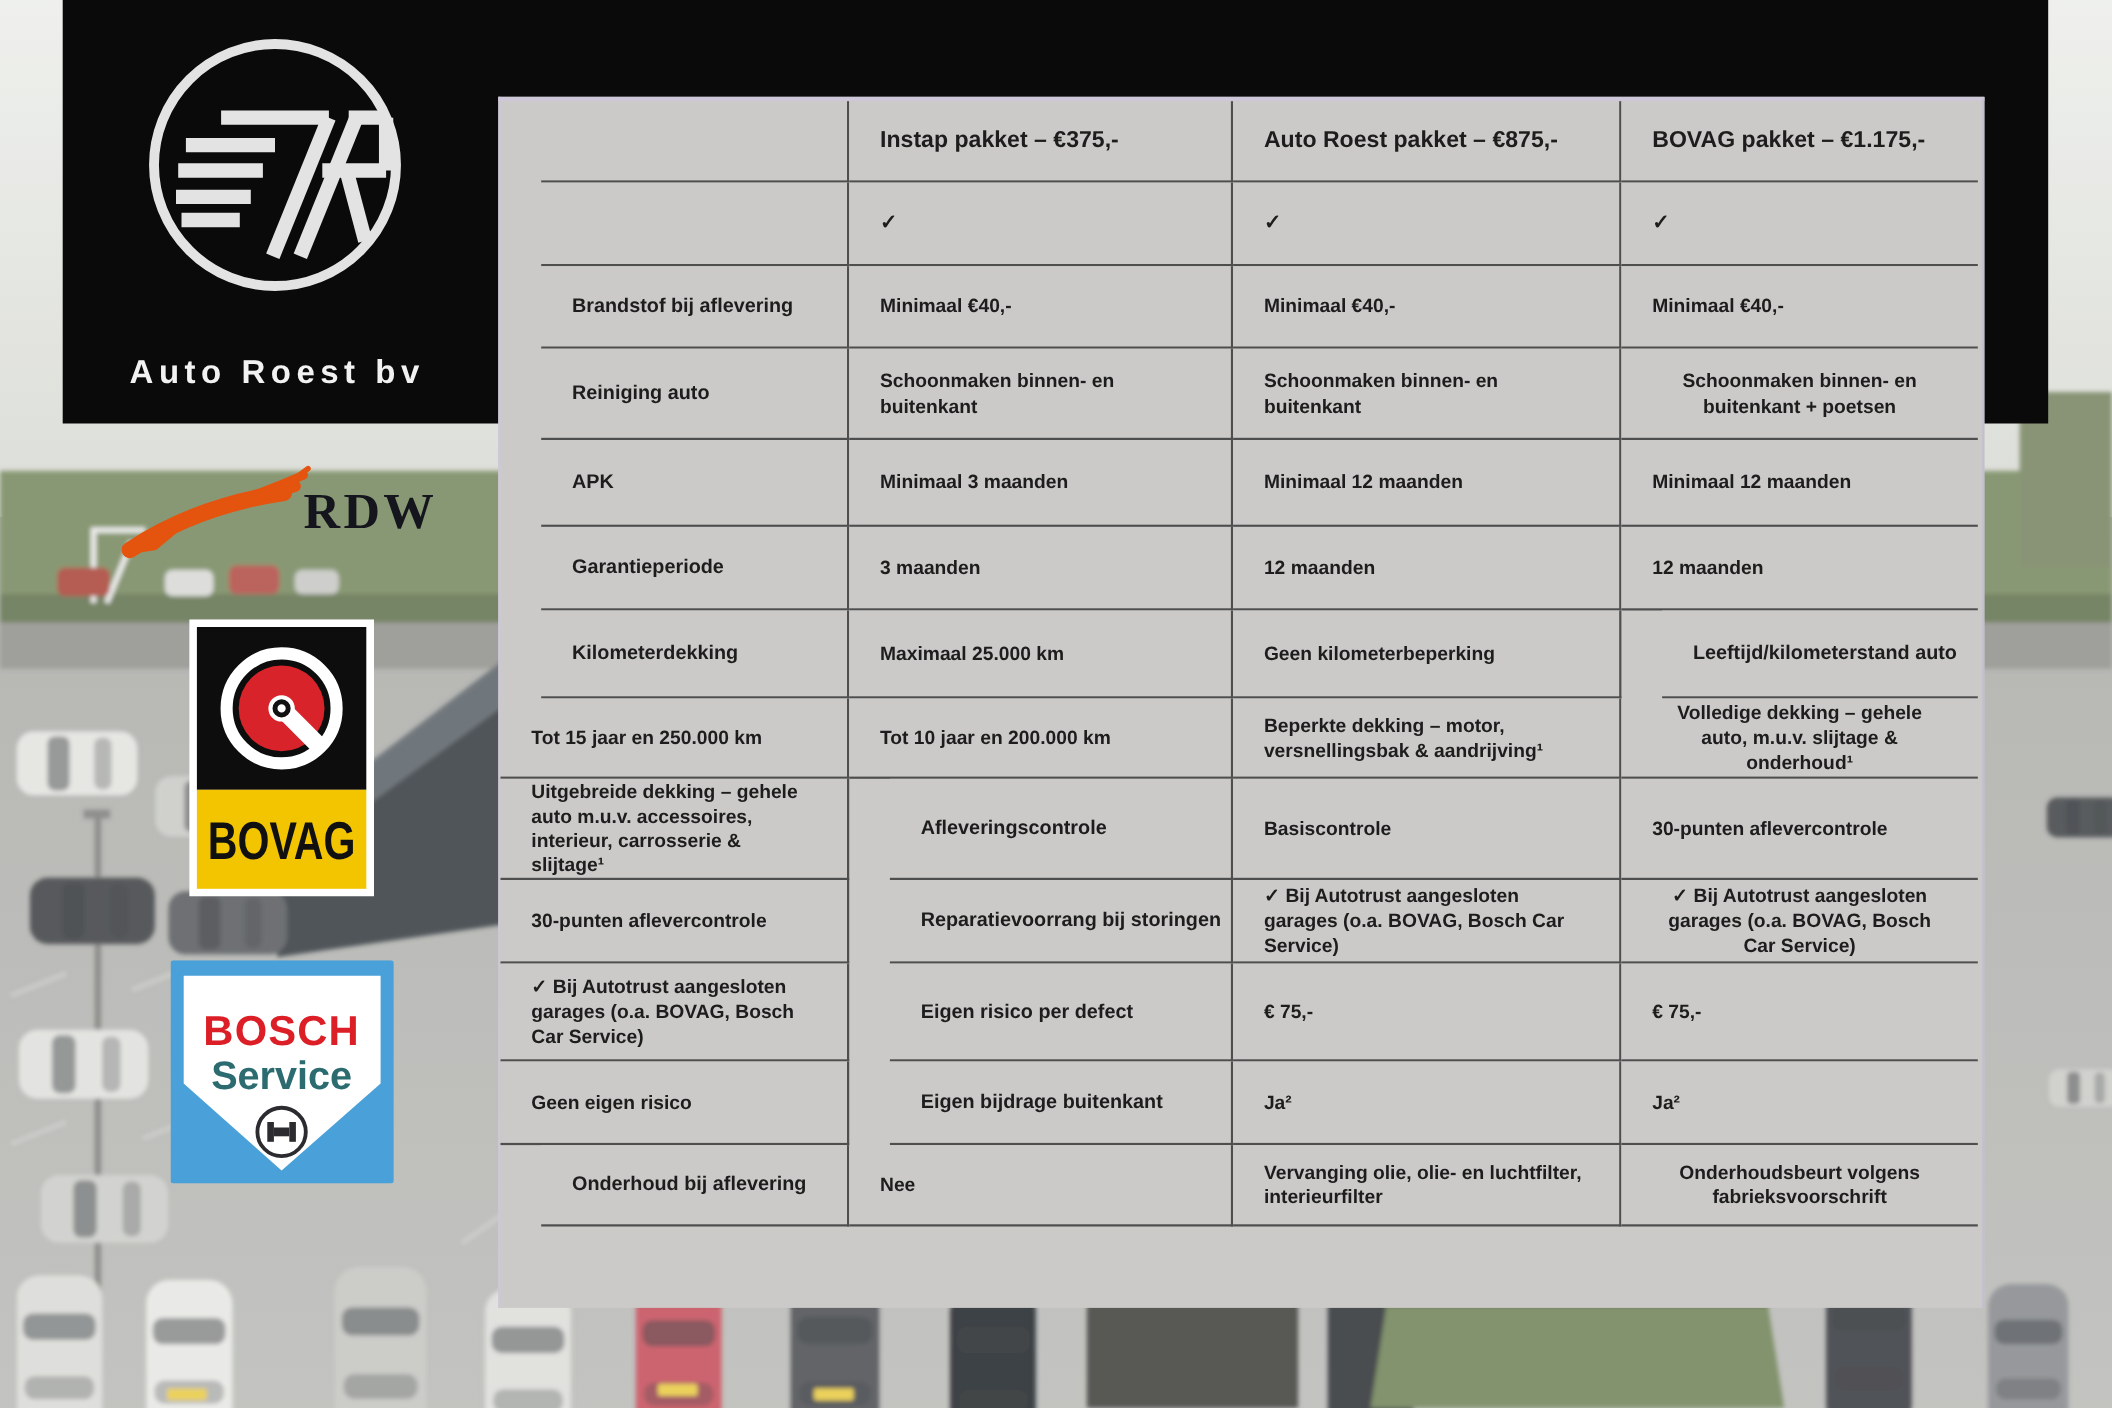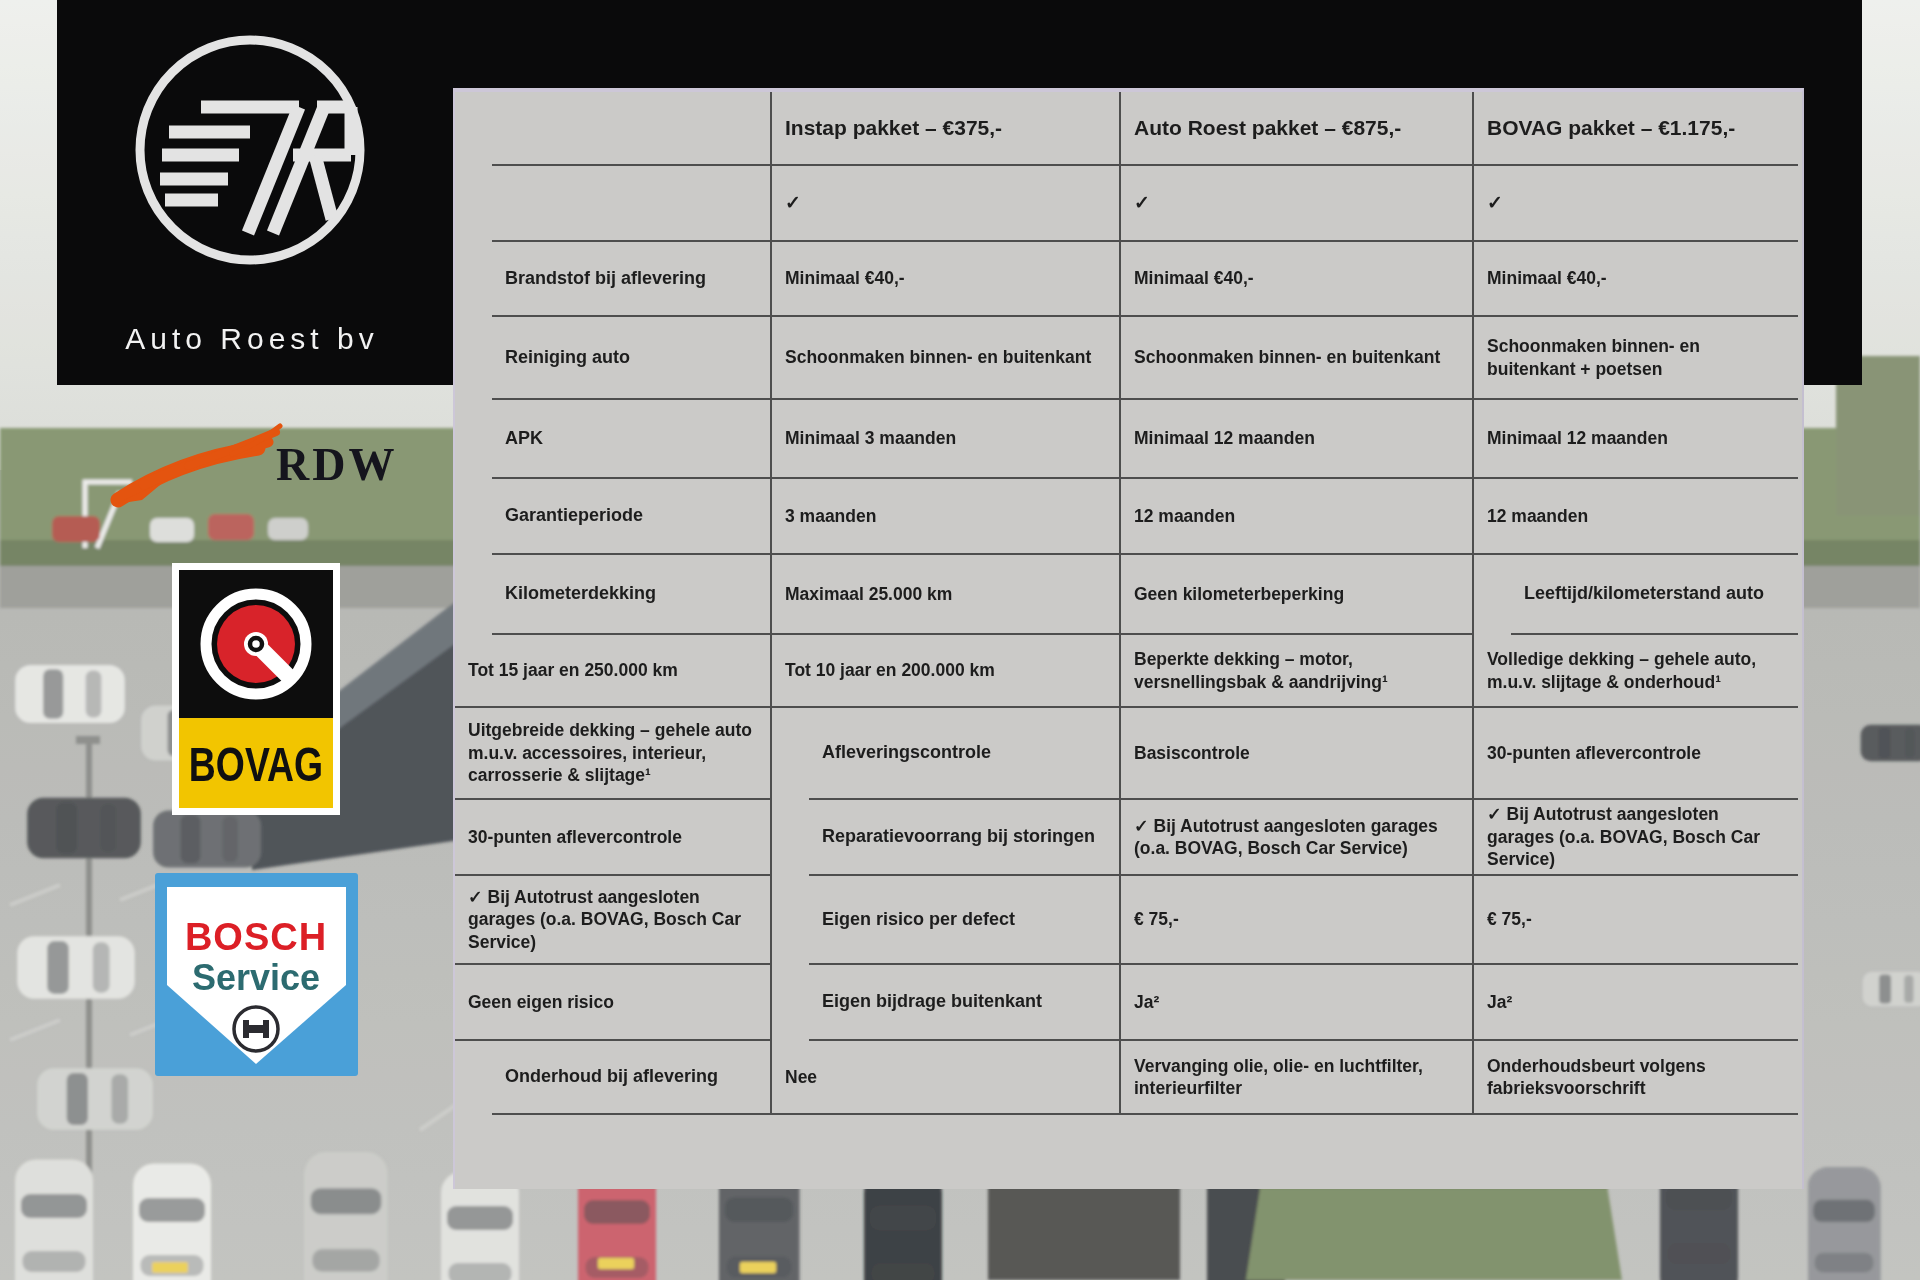--- a/index.html
+++ b/index.html
@@ -7,37 +7,37 @@
          font-family:"Liberation Sans",sans-serif;background:#a7a8a4;}
 
   
   #photo{position:absolute;left:0;top:0;width:1920px;height:1280px;}
 
   
   #panel{position:absolute;left:57px;top:0;width:1805px;height:385px;background:#0a0a0b;}
 
   #ar-logo{position:absolute;left:118px;top:16px;width:264px;height:270px;}
   #brand-text{position:absolute;left:82px;top:322px;width:340px;text-align:center;
-              color:#f2f2f2;font-size:30px;font-weight:400;letter-spacing:5px;white-space:nowrap;}
+              color:#f2f2f2;font-size:30px;font-weight:700;letter-spacing:5px;white-space:nowrap;}
 
   #rdw-logo{position:absolute;left:108px;top:418px;width:295px;height:100px;}
   #bovag-logo{position:absolute;left:172px;top:563px;width:168px;height:252px;}
   #bosch-logo{position:absolute;left:155px;top:873px;width:203px;height:203px;}
 
   
   #pkg-table{position:absolute;left:453px;top:88px;width:1347px;
      display:grid;
      grid-template-columns:317px 349px 353px 324px;
      grid-template-rows:74px 76px 75px 83px 79px 76px 80px 73px 92px 76px 89px 76px 74px 74px;
      border-top:4px solid #cdc7d8;border-left:2px solid #cdc7d8;border-right:2px solid #c4bfd0;
      background:#cbcac8;box-sizing:content-box;}
-  .cell{display:flex;align-items:center;padding:0 13px;box-sizing:border-box;
+  .cell{display:flex;align-items:center;padding:0 28px;box-sizing:border-box;
         border-right:2px solid #4e4e4e;border-bottom:2px solid #4e4e4e;
         background:#cbcac8;color:#1d1d1d;font-weight:700;font-size:17.5px;line-height:1.28;}
-  .cell:nth-child(4n){border-right:none;}
+  .cell:nth-child(4n){border-right:none;text-align:center;}
   .cell.head{font-size:21px;}
   .cell.label{font-size:18px;padding-right:6px;margin-left:37px;}
   .cell.check{font-size:19px;}
 </style>
 </head>
 <body>
 
 <div id="stage">
 
   <svg id="photo" viewBox="0 0 1920 1280" preserveAspectRatio="none">

